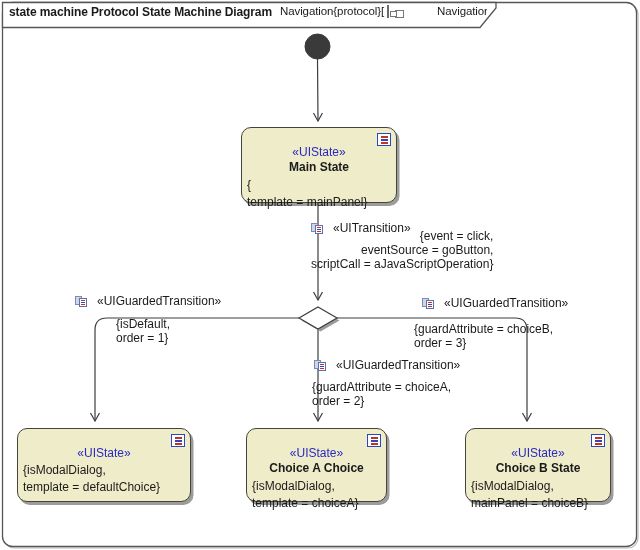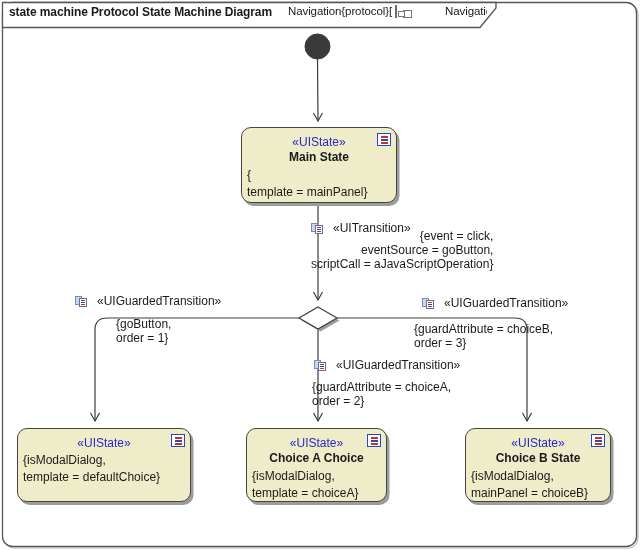--- a/index.html
+++ b/index.html
@@ -9,40 +9,40 @@
   }
   svg.layer{position:absolute;left:0;top:0;z-index:0;}
 
   
   .frame-title{
     position:absolute;left:9px;top:5px;width:478px;height:19px;z-index:2;
     display:flex;align-items:flex-start;white-space:nowrap;overflow:hidden;
     font-size:11.5px;letter-spacing:-0.1px;
   }
   .frame-title .t-bold{font-weight:bold;font-size:12px;}
-  .frame-title .t-ctx{margin-left:16px;}
+  .frame-title .t-ctx{margin-left:8px;}
   .frame-title .t-link{margin-left:10px;padding-left:36px;}
   .dgm-icon{
     display:inline-block;width:15px;height:13px;margin:0 2px 0 3px;
     border:1px solid #6b6b6b;background:#e9e9e9;position:relative;box-sizing:border-box;
   }
   .dgm-icon::before{content:"";position:absolute;left:0;top:0;right:0;height:3px;background:#9aa4b5;}
   .dgm-icon::after{
     content:"";position:absolute;left:2px;top:5px;width:5px;height:4px;
     background:#fff;border:1px solid #777;box-shadow:6px 0 0 #fff,6px 0 0 1px #777;
   }
 
   
   .state{
     position:absolute;z-index:2;box-sizing:border-box;
     background:#efecc9;border:1.5px solid #45453b;border-radius:10px;
     box-shadow:2.5px 3px 0 #9c9c9c;
     font-size:12px;
   }
-  .state .stereo{color:#2929c6;text-align:center;padding-top:7px;line-height:14px;}
+  .state .stereo{color:#2929c6;text-align:center;padding-top:17px;line-height:14px;}
   .state .sname{font-weight:bold;text-align:center;line-height:16px;}
   .state .props{margin-top:2px;padding:0 0 0 5px;line-height:17px;}
   .cicon{
     position:absolute;top:5px;right:5px;width:14px;height:13px;box-sizing:border-box;
     border:1px solid #2b48c0;background:#fff;
     display:flex;flex-direction:column;justify-content:center;align-items:center;gap:1px;
   }
   .cicon i{display:block;width:7px;height:2px;}
   .cicon i.r{background:#c2341f;}
   .cicon i.b{background:#2b48c0;}
@@ -180,21 +180,21 @@
         <span class="front">
           <i class="r"></i>
           <i class="b"></i>
           <i class="r"></i>
         </span>
       </span>
     <span>«UIGuardedTransition»</span>
   </div>
 </div>
 <div class="tprops" style="left:116px;top:317px;">
-  <div>{goButton,</div>
+  <div>{isDefault,</div>
   <div>order = 1}</div>
 </div>
 
 <div class="tlabel" style="left:422px;top:297px;">
   <div class="srow">
     <span class="nicon">
         <span class="back"></span>
         <span class="front">
           <i class="r"></i>
           <i class="b"></i>

